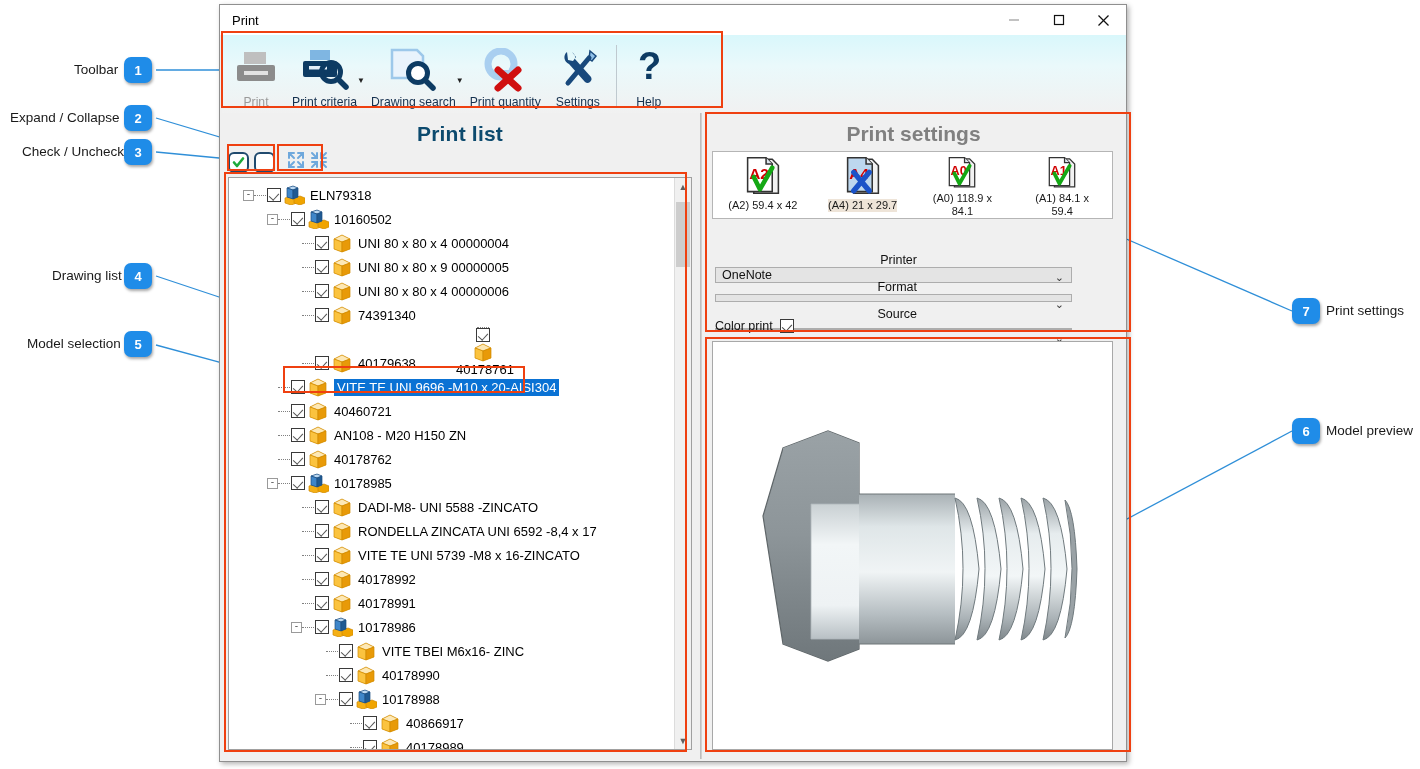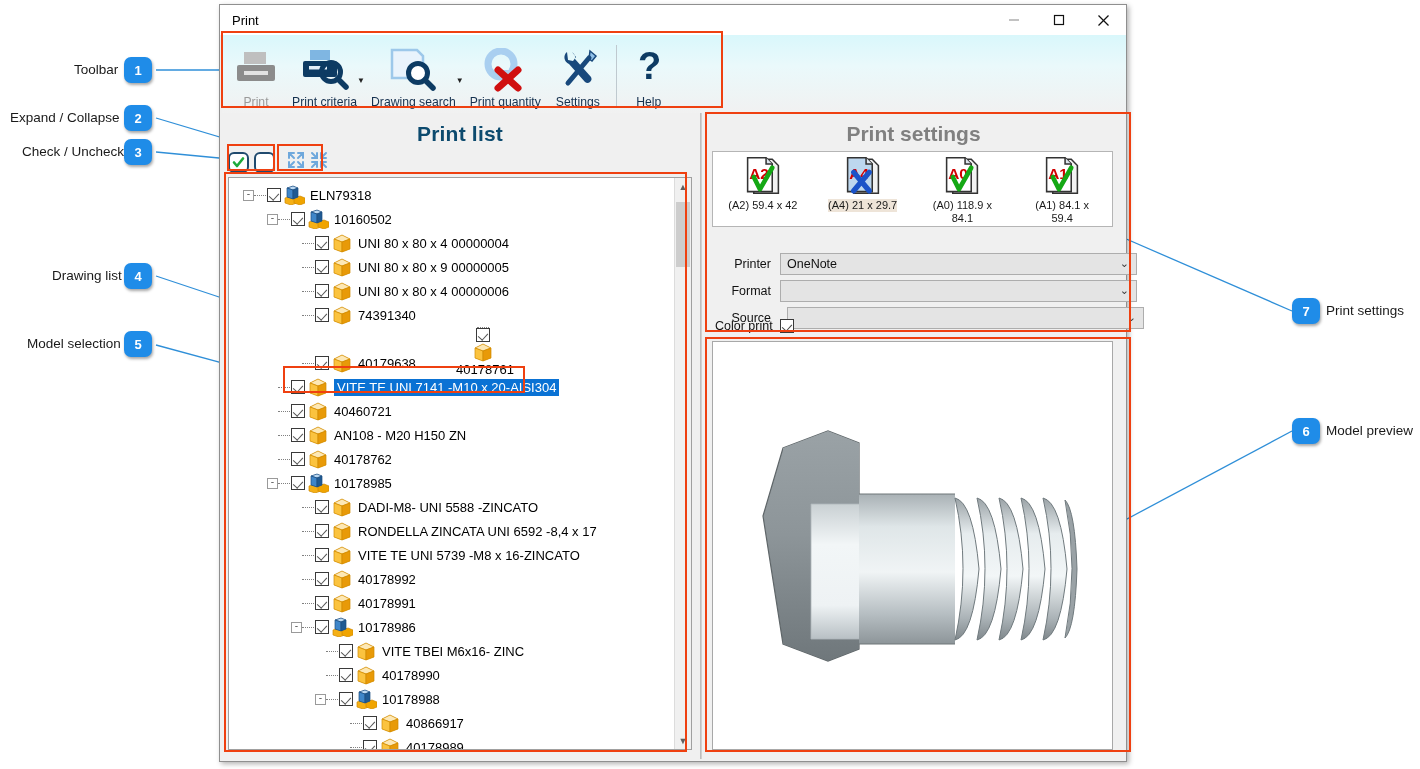--- a/index.html
+++ b/index.html
@@ -118,32 +118,32 @@
   .vs-arrow{ height:17px; display:flex; align-items:center; justify-content:center; color:#606060; font-size:9px;}
   .vs-arrow.bottom{ position:absolute; bottom:0; left:0; right:0; }
   .vs-thumb{ position:absolute; left:1px; right:1px; top:24px; height:65px; background:#cdcdcd; }
 
   
   .right{ position:absolute; left:481px; top:0; right:0; bottom:0; }
   .ps-title{
     text-align:center; font-size:21px; font-weight:bold; color:#808080; padding-top:9px;
   }
   .fmt-box{
-    position:absolute; left:9px; top:38px; right:11px; height:76px;
+    position:absolute; left:9px; top:38px; right:11px; height:68px;
     background:#fff; border:1px solid #b5b5b5; display:flex; justify-content:space-around;
     padding-top:5px;
   }
   .fmt{
     width:76px; display:flex; flex-direction:column; align-items:center;
     font-size:11px; color:#1a1a1a; text-align:center; line-height:13px;
   }
   .fmt .cap{ margin-top:2px; }
   .fmt.selected .cap{ background:#eee4d8; }
 
-  .field-row{ position:absolute; display:flex; align-items:center; height:22px; }
+  .field-row{ position:absolute; display:flex; align-items:center; height:22px;flex-direction:column; }
   .field-label{ width:56px; text-align:right; font-size:12.5px; color:#111; margin-right:9px; }
   .combo{
     width:357px; height:22px; background:#e4e4e4; border:1px solid #adadad;
     display:flex; align-items:center; position:relative;
   }
   .combo .val{ font-size:12.5px; color:#111; padding-left:6px; }
   .combo .arrow{
     position:absolute; right:7px; top:4px; color:#3a3a3a; font-size:11px; line-height:11px;
   }
   .colorprint{
@@ -435,21 +435,21 @@
               <div class="node selected" style="padding-left: 38px;">
                 <span style="width:11px;flex:0 0 auto;"></span>
                 <span class="dots"></span>
                 <span class="cb"></span>
                 <svg class="ico" viewBox="0 0 22 20">
                   <path d="M3 6 L11 2 L19 6 L19 16 L11 19 L3 16 Z" fill="#f5b016"></path>
                   <path d="M3 6 L11 2 L19 6 L11 9 Z" fill="#fde8b5" stroke="#d08a00" stroke-width=".7"></path>
                   <path d="M3 6 L11 9 L11 19 L3 16 Z" fill="#fbc33f" stroke="#d08a00" stroke-width=".7"></path>
                   <path d="M19 6 L11 9 L11 19 L19 16 Z" fill="#e89a08" stroke="#d08a00" stroke-width=".7"></path>
                 </svg>
-                <span class="label">VITE TE UNI 7141 -M10 x 20-AISI304</span>
+                <span class="label">VITE TE UNI 9696 -M10 x 20-AISI304</span>
               </div>
               <div class="node" style="padding-left: 38px;">
                 <span style="width:11px;flex:0 0 auto;"></span>
                 <span class="dots"></span>
                 <span class="cb"></span>
                 <svg class="ico" viewBox="0 0 22 20">
                   <path d="M3 6 L11 2 L19 6 L19 16 L11 19 L3 16 Z" fill="#f5b016"></path>
                   <path d="M3 6 L11 2 L19 6 L11 9 Z" fill="#fde8b5" stroke="#d08a00" stroke-width=".7"></path>
                   <path d="M3 6 L11 9 L11 19 L3 16 Z" fill="#fbc33f" stroke="#d08a00" stroke-width=".7"></path>
                   <path d="M19 6 L11 9 L11 19 L19 16 Z" fill="#e89a08" stroke="#d08a00" stroke-width=".7"></path>

